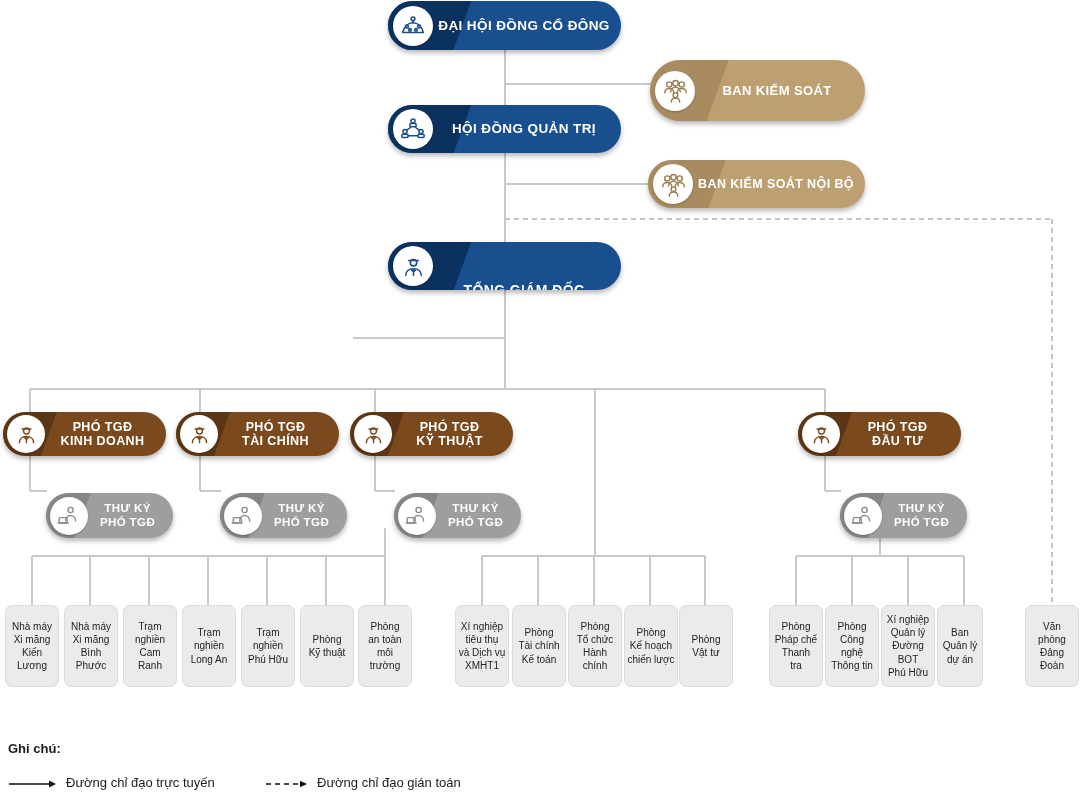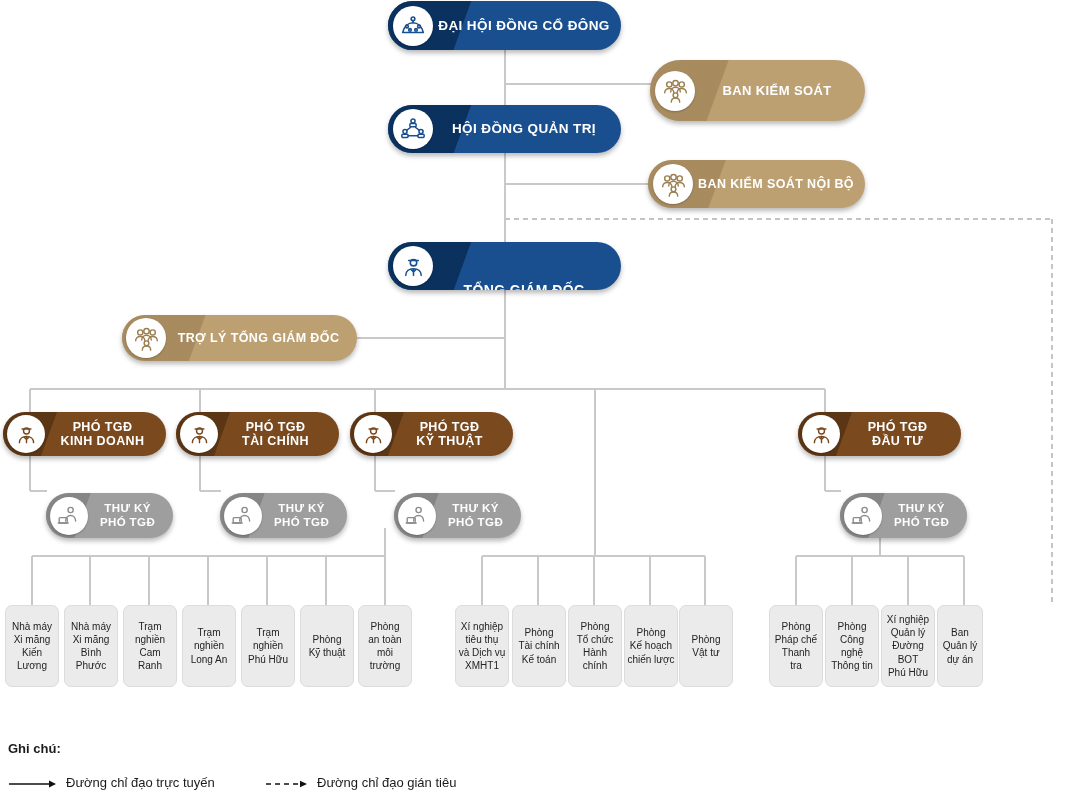--- a/index.html
+++ b/index.html
@@ -246,36 +246,20 @@
       <svg width="25" height="25" viewBox="0 0 24 24" fill="none" stroke="#1a4f8f" stroke-width="1.5" stroke-linecap="round" stroke-linejoin="round">
         <path d="M7.4 6.2h9.2"></path>
           <circle cx="12" cy="8.3" r="3.1"></circle>
         <path d="M4.6 20.5c0-4 3.3-6.4 7.4-6.4s7.4 2.4 7.4 6.4"></path>
         <path d="M12 14.1v6.4M9.6 14.9l2.4 2.2 2.4-2.2"></path>
       </svg>
     </div>
     <div class="pill-label" style="font-size:14px;margin-top:48px;">TỔNG GIÁM ĐỐC</div>
   </div>
 
-  <div class="pill gold" style="left:122px; top:315px; width:235px; height:46px;">
-    <div class="pill-sheen"></div>
-    <div class="badge" style="width:40px;height:40px;margin-left:4px;">
-      <svg width="27" height="27" viewBox="0 0 26 26" fill="none" stroke="#9b7f50" stroke-width="1.4" stroke-linecap="round" stroke-linejoin="round">
-        <circle cx="7" cy="7.2" r="2.5"></circle>
-          <path d="M2.6 15.2c0-2.6 2-4.2 4.4-4.2s4.4 1.6 4.4 4.2"></path>
-        <circle cx="19" cy="7.2" r="2.5"></circle>
-          <path d="M14.6 15.2c0-2.6 2-4.2 4.4-4.2s4.4 1.6 4.4 4.2"></path>
-        <circle cx="13" cy="6" r="2.6"></circle>
-          <path d="M8.4 14.4c0-2.7 2.1-4.4 4.6-4.4s4.6 1.7 4.6 4.4"></path>
-        <circle cx="13" cy="17.6" r="2.3"></circle>
-          <path d="M9 24.2c0-2.4 1.8-3.9 4-3.9s4 1.5 4 3.9"></path>
-      </svg>
-    </div>
-    <div class="pill-label" style="font-size:12.5px;">TRỢ LÝ TỔNG GIÁM ĐỐC</div>
-  </div>
 
   <div class="pill brown" style="left:3px; top:412px; width:163px; height:44px;">
     <div class="pill-sheen"></div>
     <div class="badge" style="width:38px;height:38px;margin-left:4px;">
       <svg width="23" height="23" viewBox="0 0 24 24" fill="none" stroke="#7a4a1e" stroke-width="1.5" stroke-linecap="round" stroke-linejoin="round">
         <path d="M7.4 6.2h9.2"></path>
           <circle cx="12" cy="8.3" r="3.1"></circle>
         <path d="M4.6 20.5c0-4 3.3-6.4 7.4-6.4s7.4 2.4 7.4 6.4"></path>
         <path d="M12 14.1v6.4M9.6 14.9l2.4 2.2 2.4-2.2"></path>
       </svg>
@@ -432,32 +416,36 @@
 Thông tin</div>
   <div class="leaf" style="left:881px;top:605px; width:54px; height:82px;">Xí nghiệp
 Quản lý
 Đường
 BOT
 Phú Hữu</div>
   <div class="leaf" style="left:937px;top:605px; width:46px; height:82px;">Ban
 Quản lý
 dự án</div>
 
+  <div class="leaf" style="left:1025px;top:605px; width:54px; height:82px;">Văn
+phòng
+Đảng
+Đoàn</div>
 
   <div class="legend-title">Ghi chú:</div>
 
   <div class="legend-item" style="left:8px; top:784px; width:320px;">
     <svg width="50" height="12" viewBox="0 0 50 12" style="position:absolute; left:0; top:-6px;">
       <line x1="1" y1="6" x2="42" y2="6" stroke="#111" stroke-width="1.4"></line>
       <path d="M41 2.6 L48 6 L41 9.4 Z" fill="#111"></path>
     </svg>
     <span class="lg-text">Đường chỉ đạo trực tuyến</span>
   </div>
 
   <div class="legend-item dashed" style="left:265px; top:784px; width:330px;">
     <svg width="46" height="12" viewBox="0 0 46 12" style="position:absolute; left:0; top:-6px;">
       <line x1="1" y1="6" x2="36" y2="6" stroke="#111" stroke-width="1.6" stroke-dasharray="5,4"></line>
       <path d="M35 2.8 L42 6 L35 9.2 Z" fill="#111"></path>
     </svg>
-    <span class="lg-text">Đường chỉ đạo gián tiêu</span>
+    <span class="lg-text">Đường chỉ đạo gián toán</span>
   </div>
 
 </div>
 
 </body></html>

